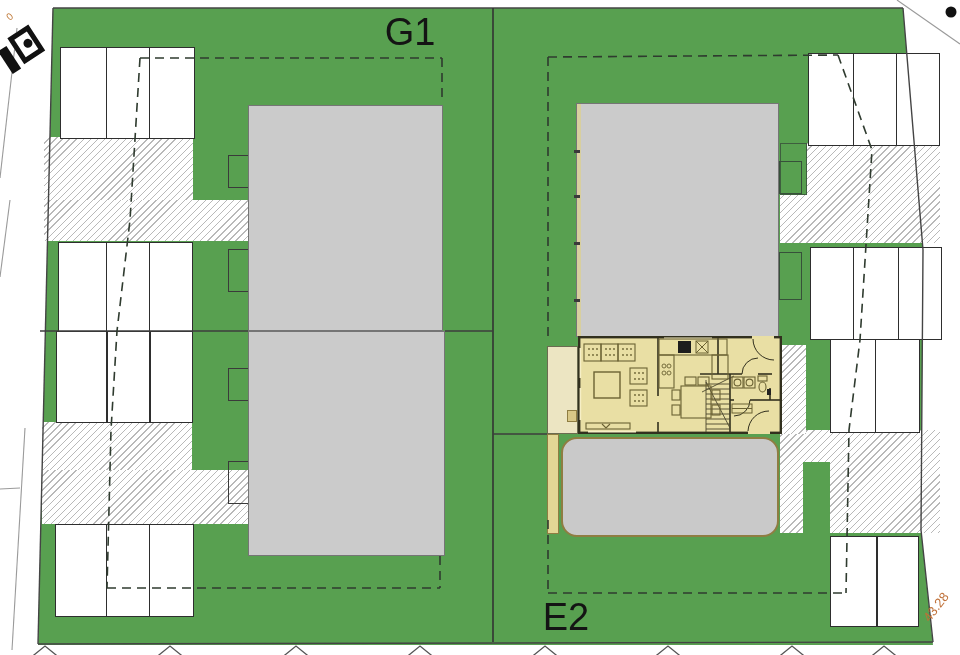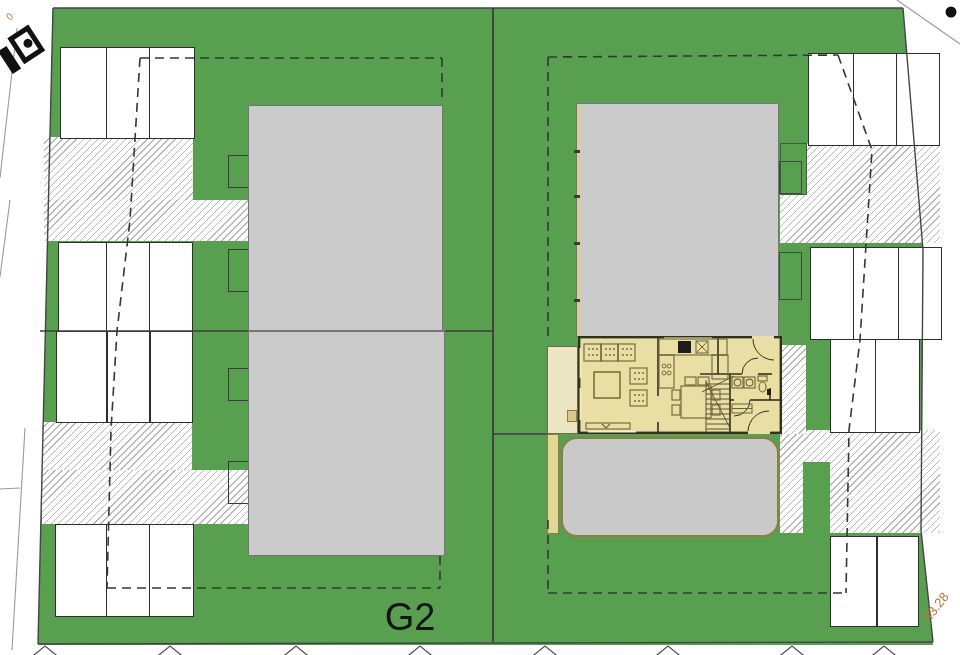--- a/index.html
+++ b/index.html
@@ -250,21 +250,22 @@
         <path d="M154,659 L170,646 L186,659"></path>
       <path d="M280,659 L296,646 L312,659"></path>
         <path d="M404,659 L420,646 L436,659"></path>
       <path d="M529,659 L545,646 L561,659"></path>
         <path d="M652,659 L668,646 L684,659"></path>
       <path d="M776,659 L792,646 L808,659"></path>
         <path d="M868,659 L884,646 L900,659"></path>
     </g>
   </svg>
 
-  <div class="abs plot-label" style="left:378px;top:597px;width:64px">G2</div>
+  <div class="abs plot-label" style="left:378px;top:12px;width:64px">G1</div>
+  <div class="abs plot-label" style="left:534px;top:597px;width:64px">E2</div>
 
   <div id="dim-label" class="abs" style="left:920px;top:615px">43.28</div>
 
   <div id="road-annotation" class="abs" style="left:4px;top:14px">0</div>
 
   <div id="survey-stamp" class="abs" style="left:0px;top:26px;width:50px;height:42px">
     <div id="stamp-bar" class="abs"></div>
     <div id="stamp-box" class="abs">
       <div id="stamp-dot" class="abs"></div>
     </div>

